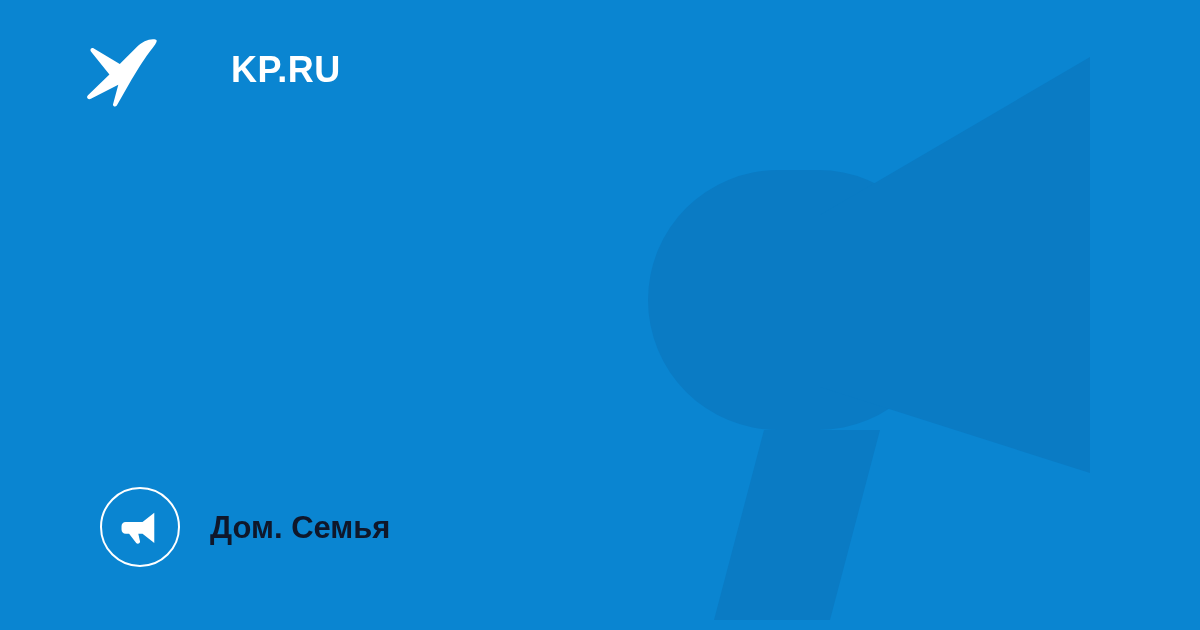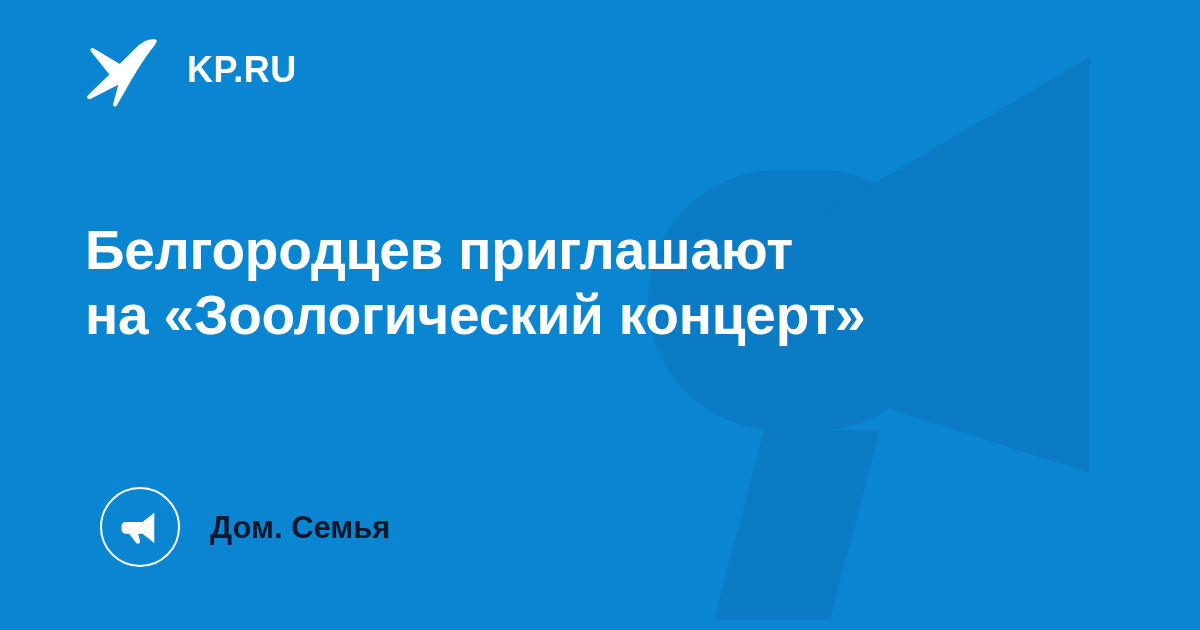--- a/index.html
+++ b/index.html
@@ -32,20 +32,21 @@
   }
 
   
   .brand {
     position: absolute;
     left: 85px;
     top: 32px;
     display: flex;
     align-items: center;
     height: 76px;
+    gap: 44px;
   }
   .brand-mark {
     width: 74px;
     height: 74px;
     display: block;
   }
   .brand-name {
     margin-left: 28px;
     color: #ffffff;
     font-size: 36px;
@@ -123,24 +124,20 @@
     <path d="M 1090 57 L 1090 473 L 820 387 L 820 215 Z" fill="#0a7bc4"></path>
   </svg>
 
   <div class="brand">
     <svg class="brand-mark" viewBox="0 0 100 100" aria-hidden="true">
       <path fill="#ffffff" d="M96 9 C 88 7 78 11 70 19 L 47 42 L 12 21 C 9 19 6 22 8 25 L 33 56 L 4 84 C 1 87 4 91 8 89 L 45 70 L 38 96 C 37 99 41 101 43 98 L 63 63 C 72 48 82 32 90 22 C 94 17 99 10 96 9 Z"></path>
     </svg>
     <span class="brand-name">KP.RU</span>
   </div>
 
-  <h1 class="headline">
-    <span class="line">Белгородцев приглашают</span>
-    <span class="line">на «Зоологический концерт»</span>
-  </h1>
 
   <div class="rubric">
     <div class="rubric-circle">
       <svg class="rubric-icon" viewBox="0 0 100 100" aria-hidden="true">
         <path fill="#ffffff" d="M16 38 C 10 38 6 42 6 48 L 6 56 C 6 62 10 66 16 66 L 24 66 L 41 88 C 44 92 51 89 50 84 L 46 66 L 56 66 L 84 88 L 84 16 L 56 38 Z"></path>
       </svg>
     </div>
     <span class="rubric-label">Дом. Семья</span>
   </div>
 

